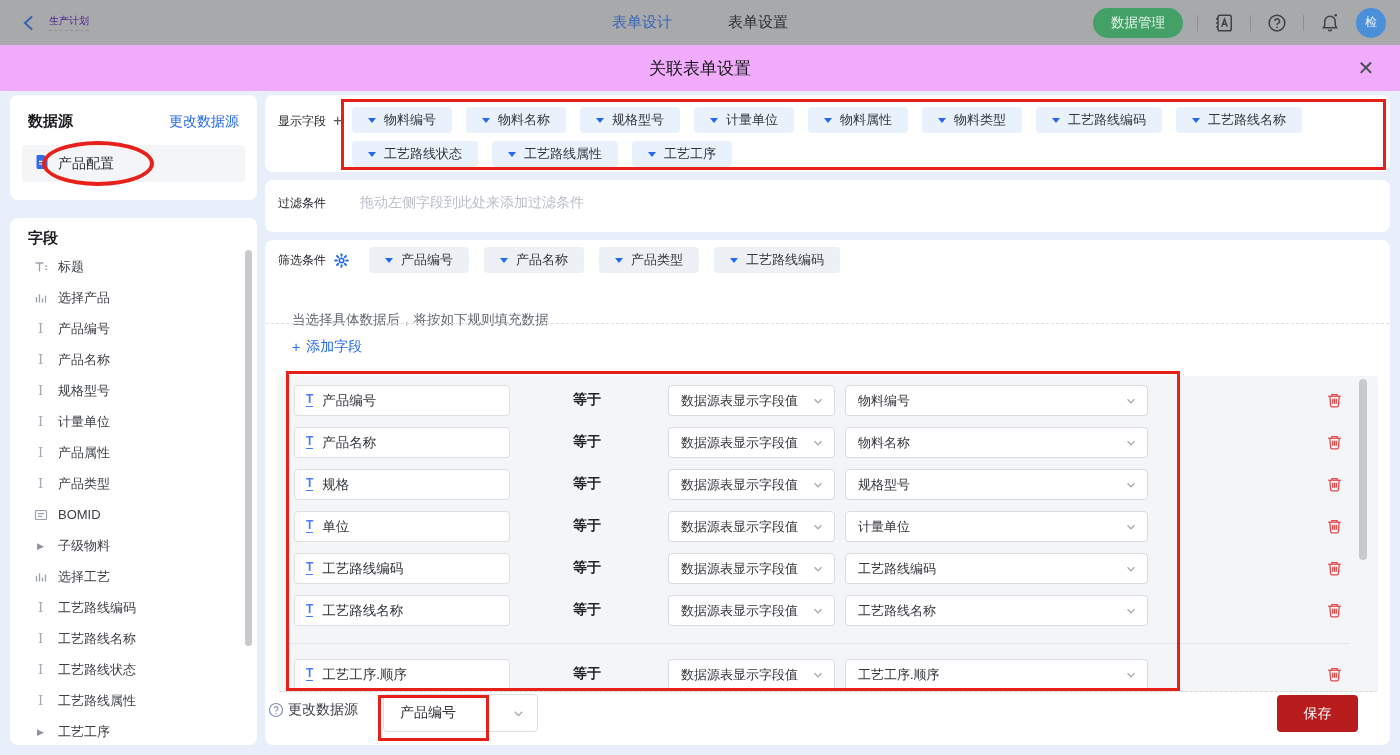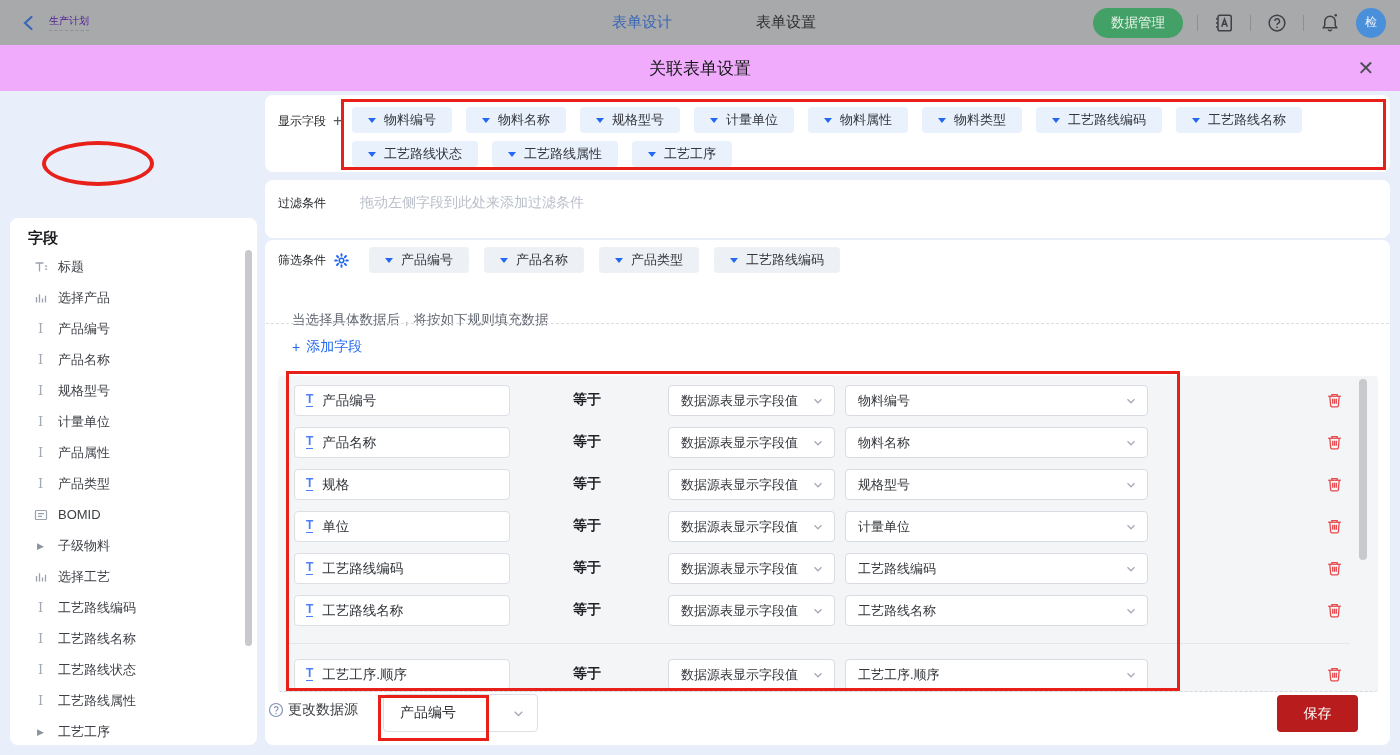--- a/index.html
+++ b/index.html
@@ -5,21 +5,21 @@
   * { margin:0; padding:0; box-sizing:border-box; }
   html,body { width:1400px; height:755px; }
   body { font-family:"Liberation Sans","DejaVu Sans",sans-serif; }
   .screen { position:relative; width:1400px; height:755px; overflow:hidden; background:#e8effa; }
 
   
   .topbar { position:absolute; left:0; top:0; width:1400px; height:45px; background:#a8a9ab; }
   .tb-left { position:absolute; left:16px; top:0; height:45px; display:flex; align-items:center; gap:9px; }
   .back-label { font-size:10px; color:#4c1d95; padding-bottom:2px; border-bottom:1px dashed #8f9092; }
   .tb-center { position:absolute; left:0; top:0; width:1400px; height:45px; display:flex; align-items:center; justify-content:center; gap:56px; }
-  .tb-tab { font-size:15px; color:#2e2f31; cursor:pointer;margin-left:28px; }
+  .tb-tab { font-size:15px; color:#2e2f31; cursor:pointer; }
   .tb-tab.active { color:#3a67b5; }
   .tb-right { position:absolute; right:14px; top:0; height:45px; display:flex; align-items:center; gap:14px; }
   .pill-green { background:#43a067; color:#e6f1e8; font-size:13.5px; padding:6px 18px; border-radius:15px; }
   .tb-sep { width:1px; height:16px; background:#8e8f91; }
   .tb-ic { width:24px; height:24px; display:flex; align-items:center; justify-content:center; }
   .avatar { width:30px; height:30px; border-radius:50%; background:#4a8fd9; color:#f0f5fb; font-size:12px; display:flex; align-items:center; justify-content:center; }
 
   
   .modal-head { position:absolute; left:0; top:45px; width:1400px; height:46px; background:#f0abfc; }
   .modal-title { position:absolute; left:0; top:0; width:100%; height:46px; display:flex; align-items:center; justify-content:center; font-size:17px; color:#17181a; font-weight:500; }
@@ -128,20 +128,35 @@
       </span>
       <span class="avatar">检</span>
     </div>
   </header>
 
   <div class="modal-head">
     <div class="modal-title">关联表单设置</div>
     <span class="modal-close">✕</span>
   </div>
 
+  <section class="card" style="left:10px; top:95px; width:247px; height:105px;">
+    <div class="ds-head">
+      <span class="ds-title">数据源</span>
+      <span class="link-blue">更改数据源</span>
+    </div>
+    <div class="ds-item">
+      <span>
+        <svg width="14" height="16" viewBox="0 0 14 16">
+            <path d="M1.5 2.4 A1.4 1.4 0 0 1 2.9 1 h5.9 L12.5 4.7 V13.6 a1.4 1.4 0 0 1 -1.4 1.4 H2.9 a1.4 1.4 0 0 1 -1.4 -1.4 Z" fill="#2f6bef"></path>
+            <path d="M4 7.4 h6 M4 10 h6" stroke="#ffffff" stroke-width="1.1"></path>
+          </svg>
+      </span>
+      <span class="ds-item-label">产品配置</span>
+    </div>
+  </section>
 
   <section class="card" style="left:10px; top:218px; width:247px; height:527px;">
     <div class="fields-title">字段</div>
     <div class="field-list">
       <div class="field-item">
         <span class="fi-icon">
             <svg width="14" height="14" viewBox="0 0 14 14" fill="none" stroke="#9aa1ad" stroke-width="1.3">
               <path d="M1.5 3 h8 M5.5 3 v8.5"></path>
               <path d="M11 6.2 h2.2 M11 9.2 h2.2"></path>
             </svg>
@@ -273,21 +288,21 @@
           <span class="tri-down"></span>
           <span>工艺路线属性</span>
         </span>
       <span class="tag tag-blue">
           <span class="tri-down"></span>
           <span>工艺工序</span>
         </span>
     </div>
   </section>
 
-  <section class="card" style="left:265px; top:180px; width:1125px; height:58px;">
+  <section class="card" style="left:265px; top:180px; width:1125px; height:52px;">
     <div style="position:absolute; left:13px; top:0; height:46px; display:flex; align-items:center; gap:34px;">
       <span class="section-label">过滤条件</span>
       <span class="placeholder">拖动左侧字段到此处来添加过滤条件</span>
     </div>
   </section>
 
   <section class="card" style="left:265px; top:240px; width:1125px; height:56px;">
     <div style="position:absolute; left:13px; top:0; height:40px; display:flex; align-items:center; gap:8px;">
       <span class="section-label">筛选条件</span>
       <span style="display:flex;">

